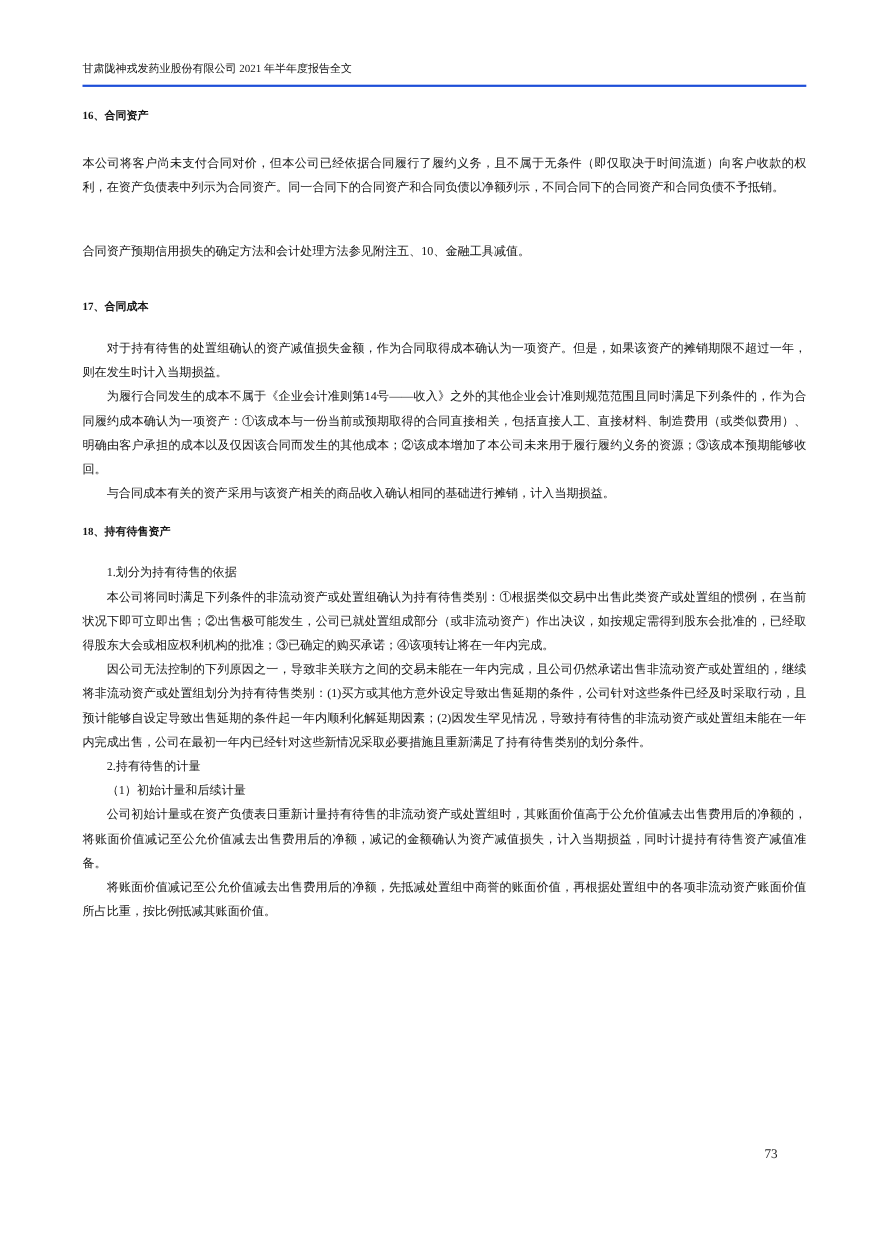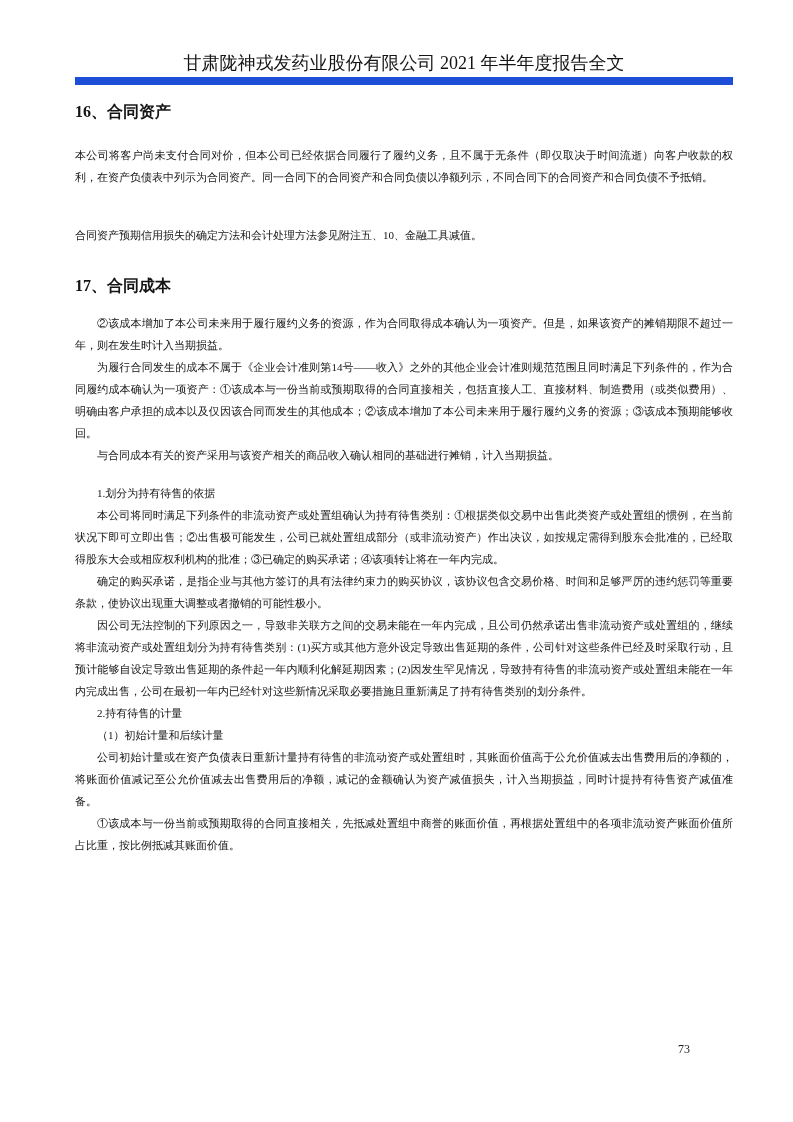--- a/index.html
+++ b/index.html
@@ -13,28 +13,28 @@
     height: 1122px;
     margin: 0 auto;
     background: #ffffff;
     box-sizing: border-box;
     padding: 55px 60px 0 75px;
     font-family: "Liberation Serif", "DejaVu Serif", serif;
     color: #141414;
     overflow: hidden;
   }
   .doc-header {
-    text-align: center;
-    font-size: 18px;
+    text-align: left;
+    font-size: 10px;
     line-height: 16px;
     padding-bottom: 6px;
-    border-bottom: 8px solid #1d4ed8;
+    border-bottom: 2px solid #1d4ed8;
   }
   .sec-heading {
-    font-size: 16px;
+    font-size: 10px;
     font-weight: bold;
     line-height: 20px;
     margin: 0;
   }
   .h16 { margin-top: 17px; }
   .h17 { margin-top: 30px; }
   .h18 { margin-top: 14px; }
   .para {
     margin: 0;
     font-size: 11px;
@@ -43,21 +43,21 @@
     text-justify: inter-ideograph;
   }
   .indent { text-indent: 2em; }
   .flush  { text-indent: 0; }
   .after-heading { margin-top: 22px; }
   .after-heading-sm { margin-top: 16px; }
   .blank-gap { margin-top: 36px; }
   .page-number {
     position: absolute;
     top: 1042px;
-    right: 103px;
+    right: 86px;
     font-size: 12px;
     line-height: 14px;
     color: #222222;
   }
 </style>
 </head>
 <body>
 
 <div class="page">
 
@@ -65,30 +65,30 @@
     <span>甘肃陇神戎发药业股份有限公司 2021 年半年度报告全文</span>
   </div>
 
   <main>
 
     <h3 class="sec-heading h16">16、合同资产</h3>
     <p class="para flush after-heading">本公司将客户尚未支付合同对价，但本公司已经依据合同履行了履约义务，且不属于无条件（即仅取决于时间流逝）向客户收款的权利，在资产负债表中列示为合同资产。同一合同下的合同资产和合同负债以净额列示，不同合同下的合同资产和合同负债不予抵销。</p>
     <p class="para flush blank-gap">合同资产预期信用损失的确定方法和会计处理方法参见附注五、10、金融工具减值。</p>
 
     <h3 class="sec-heading h17">17、合同成本</h3>
-    <p class="para indent after-heading-sm">②该成本增加了本公司未来用于履行履约义务的资源，作为合同取得成本确认为一项资产。但是，如果该资产的摊销期限不超过一年，则在发生时计入当期损益。</p>
+    <p class="para indent after-heading-sm">对于持有待售的处置组确认的资产减值损失金额，作为合同取得成本确认为一项资产。但是，如果该资产的摊销期限不超过一年，则在发生时计入当期损益。</p>
     <p class="para indent">为履行合同发生的成本不属于《企业会计准则第14号——收入》之外的其他企业会计准则规范范围且同时满足下列条件的，作为合同履约成本确认为一项资产：①该成本与一份当前或预期取得的合同直接相关，包括直接人工、直接材料、制造费用（或类似费用）、明确由客户承担的成本以及仅因该合同而发生的其他成本；②该成本增加了本公司未来用于履行履约义务的资源；③该成本预期能够收回。</p>
     <p class="para indent">与合同成本有关的资产采用与该资产相关的商品收入确认相同的基础进行摊销，计入当期损益。</p>
 
+    <h3 class="sec-heading h18">18、持有待售资产</h3>
     <p class="para indent after-heading-sm">1.划分为持有待售的依据</p>
     <p class="para indent">本公司将同时满足下列条件的非流动资产或处置组确认为持有待售类别：①根据类似交易中出售此类资产或处置组的惯例，在当前状况下即可立即出售；②出售极可能发生，公司已就处置组成部分（或非流动资产）作出决议，如按规定需得到股东会批准的，已经取得股东大会或相应权利机构的批准；③已确定的购买承诺；④该项转让将在一年内完成。</p>
-    <p class="para indent">确定的购买承诺，是指企业与其他方签订的具有法律约束力的购买协议，该协议包含交易价格、时间和足够严厉的违约惩罚等重要条款，使协议出现重大调整或者撤销的可能性极小。</p>
     <p class="para indent">因公司无法控制的下列原因之一，导致非关联方之间的交易未能在一年内完成，且公司仍然承诺出售非流动资产或处置组的，继续将非流动资产或处置组划分为持有待售类别：(1)买方或其他方意外设定导致出售延期的条件，公司针对这些条件已经及时采取行动，且预计能够自设定导致出售延期的条件起一年内顺利化解延期因素；(2)因发生罕见情况，导致持有待售的非流动资产或处置组未能在一年内完成出售，公司在最初一年内已经针对这些新情况采取必要措施且重新满足了持有待售类别的划分条件。</p>
     <p class="para indent">2.持有待售的计量</p>
     <p class="para indent">（1）初始计量和后续计量</p>
     <p class="para indent">公司初始计量或在资产负债表日重新计量持有待售的非流动资产或处置组时，其账面价值高于公允价值减去出售费用后的净额的，将账面价值减记至公允价值减去出售费用后的净额，减记的金额确认为资产减值损失，计入当期损益，同时计提持有待售资产减值准备。</p>
-    <p class="para indent">①该成本与一份当前或预期取得的合同直接相关，先抵减处置组中商誉的账面价值，再根据处置组中的各项非流动资产账面价值所占比重，按比例抵减其账面价值。</p>
+    <p class="para indent">将账面价值减记至公允价值减去出售费用后的净额，先抵减处置组中商誉的账面价值，再根据处置组中的各项非流动资产账面价值所占比重，按比例抵减其账面价值。</p>
 
   </main>
 
   <div class="page-number">73</div>
 
 </div>
 
 </body></html>

